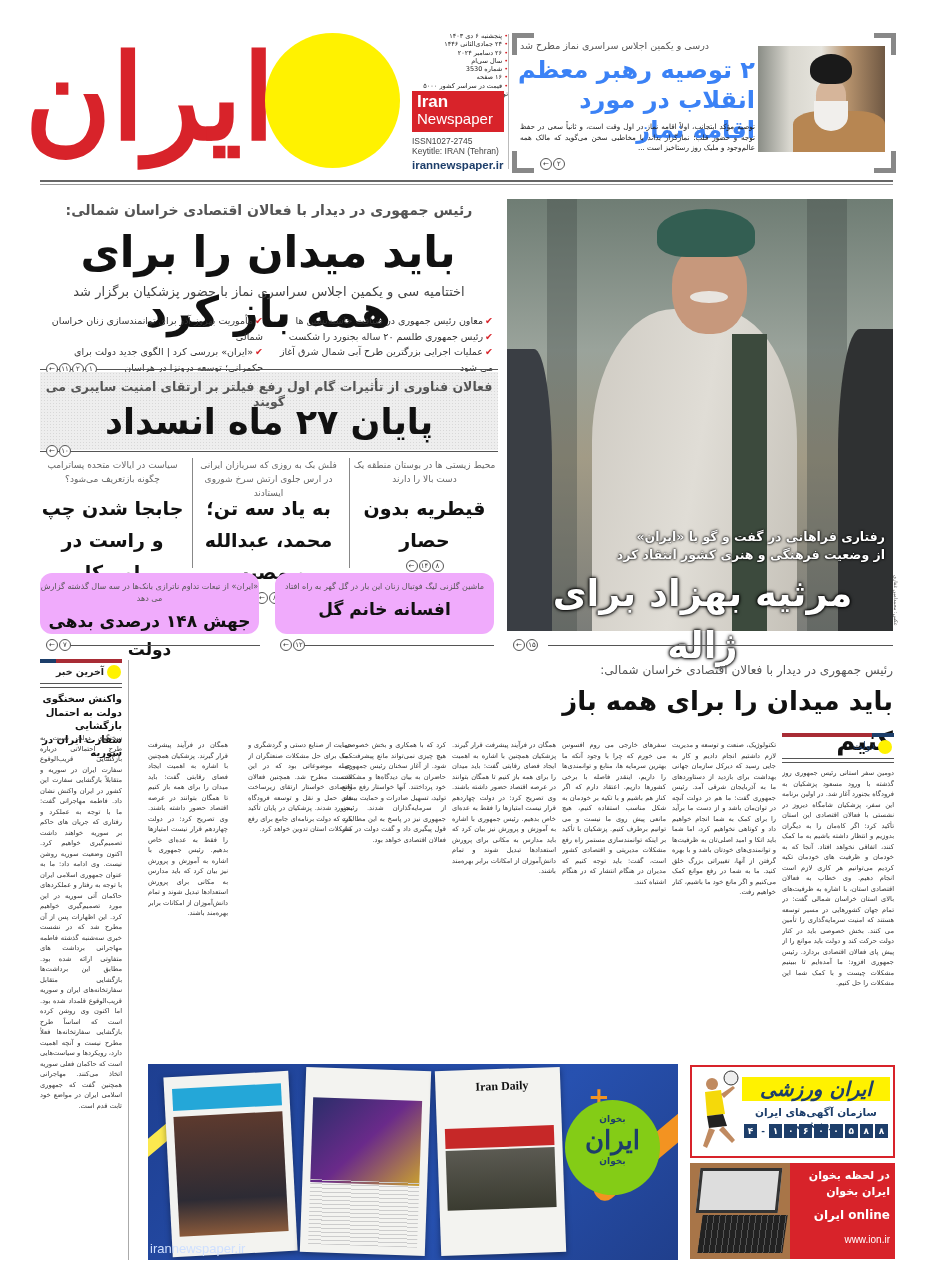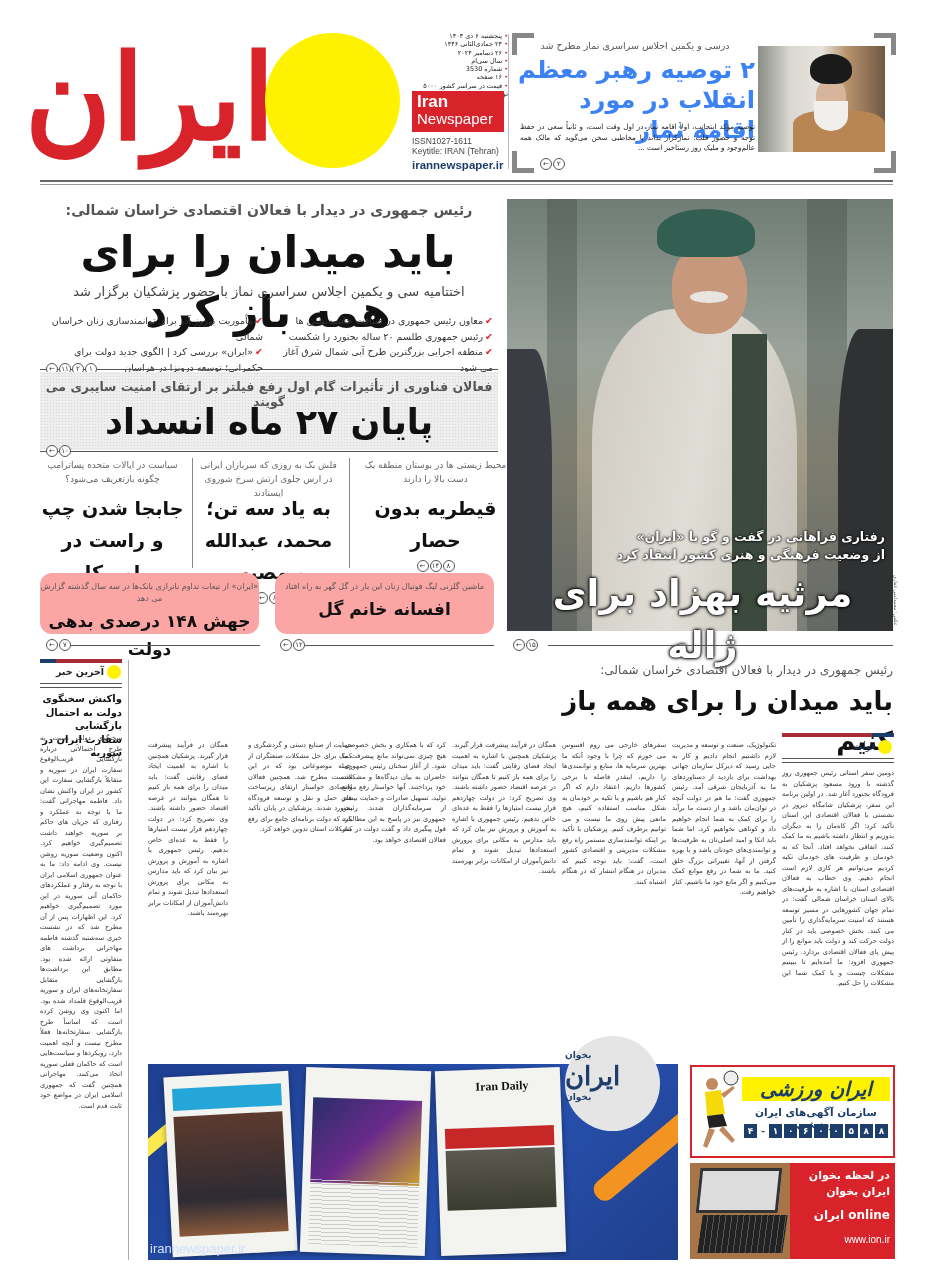--- a/index.html
+++ b/index.html
@@ -24,21 +24,21 @@
   .corner { position: absolute; width: 22px; height: 22px; border-color: #888; border-style: solid; }
   .c-tl { left: 0; top: 0; border-width: 5px 0 0 5px; }
   .c-tr { right: 0; top: 0; border-width: 5px 5px 0 0; }
   .c-bl { left: 0; bottom: 0; border-width: 0 0 5px 5px; }
   .c-br { right: 0; bottom: 0; border-width: 0 5px 5px 0; }
   .teaser-photo { left: 758px; top: 46px; width: 127px; height: 106px; background: linear-gradient(90deg,#8a8d86 0%,#d9d7cf 25%,#e6e4dd 50%,#b7936d 70%,#6f5843 100%); overflow: hidden; }
   .teaser-photo .turban { position: absolute; left: 52px; top: 8px; width: 42px; height: 30px; background: #1a1a1a; border-radius: 50% 50% 40% 40%; }
   .teaser-photo .face { position: absolute; left: 58px; top: 34px; width: 30px; height: 38px; background: #d6b59a; border-radius: 40%; }
   .teaser-photo .beard { position: absolute; left: 56px; top: 55px; width: 34px; height: 30px; background: #f1efec; border-radius: 0 0 50% 50%; }
   .teaser-photo .robe { position: absolute; left: 35px; top: 65px; width: 92px; height: 45px; background: #b78652; border-radius: 30% 30% 0 0; }
-  .teaser-kicker { left: 520px; top: 40px; width: 230px; font-size: 9.5px; color: #555; text-align: center; }
+  .teaser-kicker { left: 520px; top: 40px; width: 230px; font-size: 9.5px; color: #555; text-align: left; }
   .teaser-title { left: 515px; top: 55px; width: 240px; font-size: 24px; font-weight: bold; line-height: 30px; text-align: right; color: #3b82f6; }
   .teaser-body { left: 520px; top: 122px; width: 235px; font-size: 7.2px; line-height: 10.5px; color: #222; text-align: justify; text-align-last: right; }
   .pageref { display: inline-flex; gap: 1px; direction: ltr; align-items: center; }
   .pageref span { display: inline-block; width: 12px; height: 12px; border: 1px solid #555; border-radius: 50%; font-size: 7px; line-height: 10px; text-align: center; color: #333; background: #fff; }
   .ref-teaser { left: 540px; top: 158px; }
 
   .double-rule { left: 40px; top: 180px; width: 853px; height: 5px; border-top: 2px solid #666; border-bottom: 1px solid #999; }
 
   
   .lead-kicker { left: 40px; top: 202px; width: 458px; font-size: 14px; font-weight: bold; color: #555; text-align: center; }
@@ -54,26 +54,26 @@
   .dotted-panel { left: 40px; top: 372px; width: 458px; height: 78px; background-color: #eee; background-image: radial-gradient(#d8d8d8 1px, transparent 1px); background-size: 3px 3px; }
   .filter-kicker { left: 44px; top: 379px; width: 450px; font-size: 12.5px; font-weight: bold; color: #555; text-align: center; }
   .filter-title { left: 40px; top: 398px; width: 458px; font-size: 35px; font-weight: bold; color: #111; text-align: center; line-height: 48px; }
   .rule-filter { left: 40px; top: 451px; width: 458px; height: 1px; background: #555; }
   .ref-filter { left: 46px; top: 445px; }
 
   .col3 { top: 458px; width: 145px; text-align: center; }
   .col3 .k { font-size: 9px; line-height: 14px; color: #666; height: 32px; }
   .col3 .t { font-size: 19px; font-weight: bold; line-height: 32px; color: #111; margin-top: 2px; }
   .col3 .r { margin-top: 4px; display: flex; justify-content: center; }
-  .c3-r { left: 352px; margin-left: 11px; }
+  .c3-r { left: 352px; }
   .c3-m { left: 196px; }
   .c3-l { left: 40px; }
   .vsep { width: 1px; height: 110px; top: 458px; background: #888; }
 
-  .card { top: 573px; width: 219px; height: 61px; background: #fca5a5; border-radius: 12px; text-align: center; padding-top: 8px; }
+  .card { top: 573px; width: 219px; height: 61px; background: #f0abfc; border-radius: 12px; text-align: center; padding-top: 8px; }
   .card .k { font-size: 8px; color: #555; line-height: 12px; }
   .card .t { font-size: 17px; font-weight: bold; color: #111; line-height: 28px; margin-top: 2px; }
   .card-r { left: 275px; }
   .card-l { left: 40px; }
   .rule-card { top: 645px; height: 1px; background: #555; }
   .ref-card-r { left: 280px; top: 639px; }
   .ref-card-l { left: 46px; top: 639px; }
 
   
   .photo { left: 507px; top: 199px; width: 386px; height: 432px; background: linear-gradient(180deg,#6f7d74 0%,#9aa39b 35%,#a29b86 60%,#7b7d79 100%); overflow: hidden; }
@@ -110,21 +110,21 @@
   .ln-body { left: 40px; top: 733px; width: 82px; height: 520px; }
 
   
   .ad-promo { left: 148px; top: 1064px; width: 530px; height: 196px; background: linear-gradient(135deg,#1e3f91,#2751b0 60%,#203f8c); overflow: hidden; }
   .paper { position: absolute; background: #f3f3f0; box-shadow: 0 2px 6px rgba(0,0,0,0.4); }
   .paper .hdr { position: absolute; left: 8px; right: 8px; top: 12px; height: 22px; background: #24a7d8; }
   .paper .img { position: absolute; left: 8px; right: 8px; top: 40px; height: 120px; background: linear-gradient(180deg,#5d3a2e,#2d2b34 70%,#8a5a3b); }
   .paper .lines { position: absolute; left: 8px; right: 8px; bottom: 8px; height: 70px; background: repeating-linear-gradient(180deg,#ccc 0 1px,transparent 1px 4px); }
   .paper .red { position: absolute; left: 8px; right: 8px; top: 58px; height: 20px; background: #c62828; }
   .promo-url { left: 150px; top: 1241px; direction: ltr; font-family: "Liberation Sans", sans-serif; font-size: 13px; color: #cfe0ff; }
-  .promo-badge { left: 565px; top: 1036px; width: 95px; height: 95px; border-radius: 50%; background: #e5e5e5; text-align: left; color: #1d3e6a; font-weight: bold; }
+  .promo-badge { left: 565px; top: 1100px; width: 95px; height: 95px; border-radius: 50%; background: #84cc16; text-align: center; color: #1d3e6a; font-weight: bold; }
   .promo-badge .small { font-size: 9px; display: block; margin-top: 14px; }
   .promo-badge .big { font-size: 26px; display: block; line-height: 32px; font-family: "DejaVu Serif", serif; }
   .plus { color: #f39321; font-size: 26px; font-weight: bold; }
   .stripe { position: absolute; background: #f39321; transform: rotate(-40deg); border-radius: 10px; }
   .iran-daily { font-family: "Liberation Serif", serif; font-weight: bold; font-size: 12px; direction: ltr; color: #111; }
 
   .ad-sport { left: 690px; top: 1065px; width: 205px; height: 93px; border: 2px solid #d8232a; background: #fff; }
   .sport-logo { left: 742px; top: 1077px; width: 148px; font-size: 20px; font-weight: bold; font-style: italic; color: #1d3e6a; text-align: center; background: linear-gradient(#fff200,#fff200) ; -webkit-text-stroke: 0; }
   .sport-sub { left: 742px; top: 1106px; width: 148px; font-size: 10.5px; font-weight: bold; color: #1d3e6a; text-align: center; }
   .sport-phone { left: 744px; top: 1124px; width: 144px; display: flex; gap: 2px; direction: ltr; }
@@ -152,21 +152,21 @@
   <div>سال سی‌ام</div>
   <div>شماره 3530</div>
   <div>۱۶ صفحه</div>
   <div>قیمت در سراسر کشور ۵۰۰۰ تومان</div>
 </div>
 <div class="abs iran-np">
   <div class="t1">Iran</div>
   <div class="t2">Newspaper</div>
 </div>
 <div class="abs issn">
-  <div>ISSN1027-1611</div>
+  <div>ISSN1027-2745</div>
   <div>Keytitle: IRAN (Tehran)</div>
 </div>
 <div class="abs site">irannewspaper.ir</div>
 <div class="abs vline"></div>
 
 <div class="abs teaser-frame">
   <div class="corner c-tl"></div>
   <div class="corner c-tr"></div>
   <div class="corner c-bl"></div>
   <div class="corner c-br"></div>
@@ -186,21 +186,21 @@
 </div>
 
 <div class="abs double-rule"></div>
 
 <div class="abs lead-kicker">رئیس جمهوری در دیدار با فعالان اقتصادی خراسان شمالی:</div>
 <div class="abs lead-title">باید میدان را برای همه باز کرد</div>
 <div class="abs lead-sub">اختتامیه سی و یکمین اجلاس سراسری نماز با حضور پزشکیان برگزار شد</div>
 <div class="abs bullets bul-r">
   <div class="b">معاون رئیس جمهوری در ضیافت حاشیه‌نشین ها</div>
   <div class="b">رئیس جمهوری طلسم ۲۰ ساله بجنورد را شکست</div>
-  <div class="b">منطقه اجرایی بزرگترین طرح آبی شمال شرق آغاز می شود</div>
+  <div class="b">عملیات اجرایی بزرگترین طرح آبی شمال شرق آغاز می شود</div>
 </div>
 <div class="abs bullets bul-l">
   <div class="b">مأموریت بهروز آذر برای توانمندسازی زنان خراسان شمالی</div>
   <div class="b">«ایران» بررسی کرد | الگوی جدید دولت برای حکمرانی؛ توسعه درونزا در هراسان</div>
 </div>
 <div class="abs rule-lead"></div>
 <div class="abs pageref ref-lead">
   <span>←</span>
   <span>۱۱</span>
   <span>۲</span>

